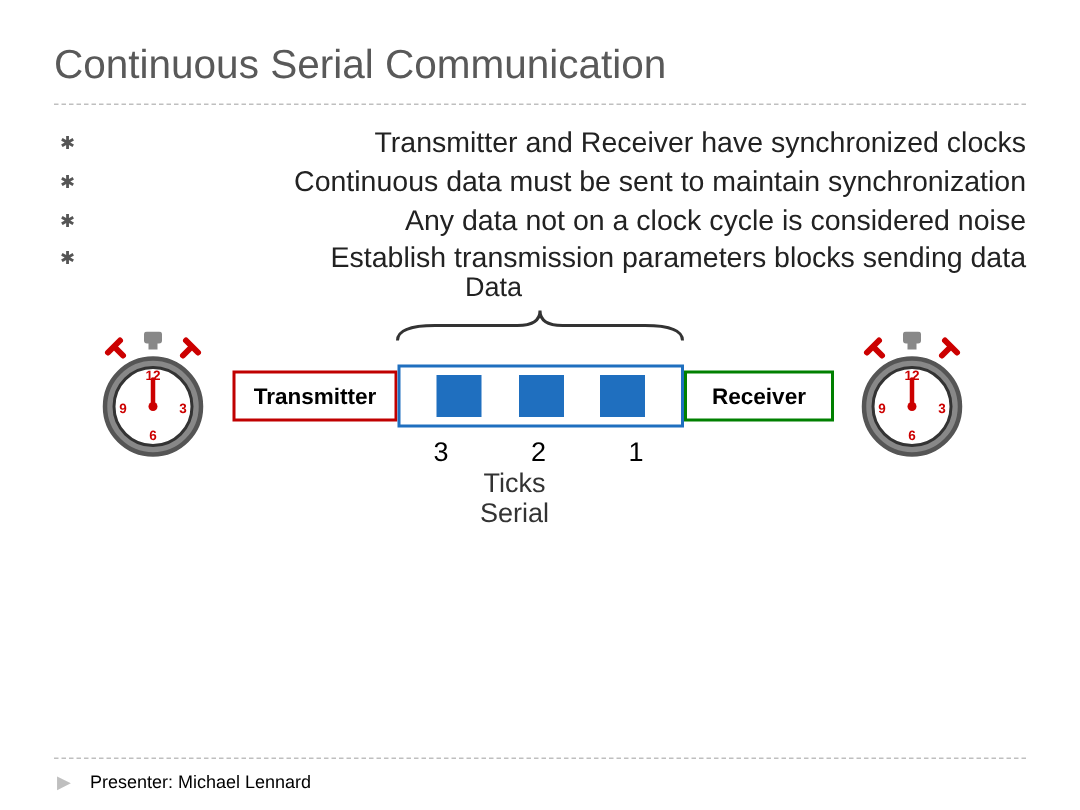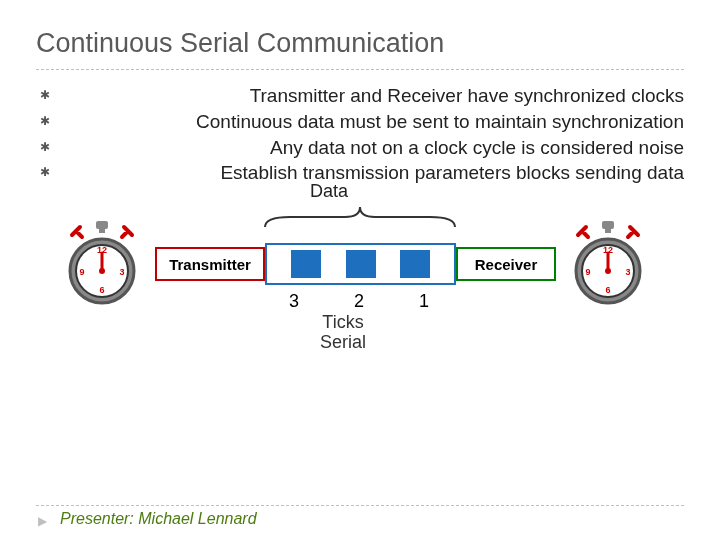--- a/index.html
+++ b/index.html
@@ -137,23 +137,22 @@
     position: absolute;
     left: 36px;
     right: 36px;
     bottom: 34px;
     border-top: 1px dashed #bfbfbf;
   }
   .footer {
     position: absolute;
     left: 60px;
     bottom: 12px;
-    font-size: 16px;
-    color: #4d7c0f;
-    font-style: italic;
+    font-size: 12px;
+    color: #000000;
   }
   .footer-arrow {
     position: absolute;
     left: 38px;
     bottom: 12px;
     font-size: 12px;
     color: #bfbfbf;
   }
 </style>
 </head>

